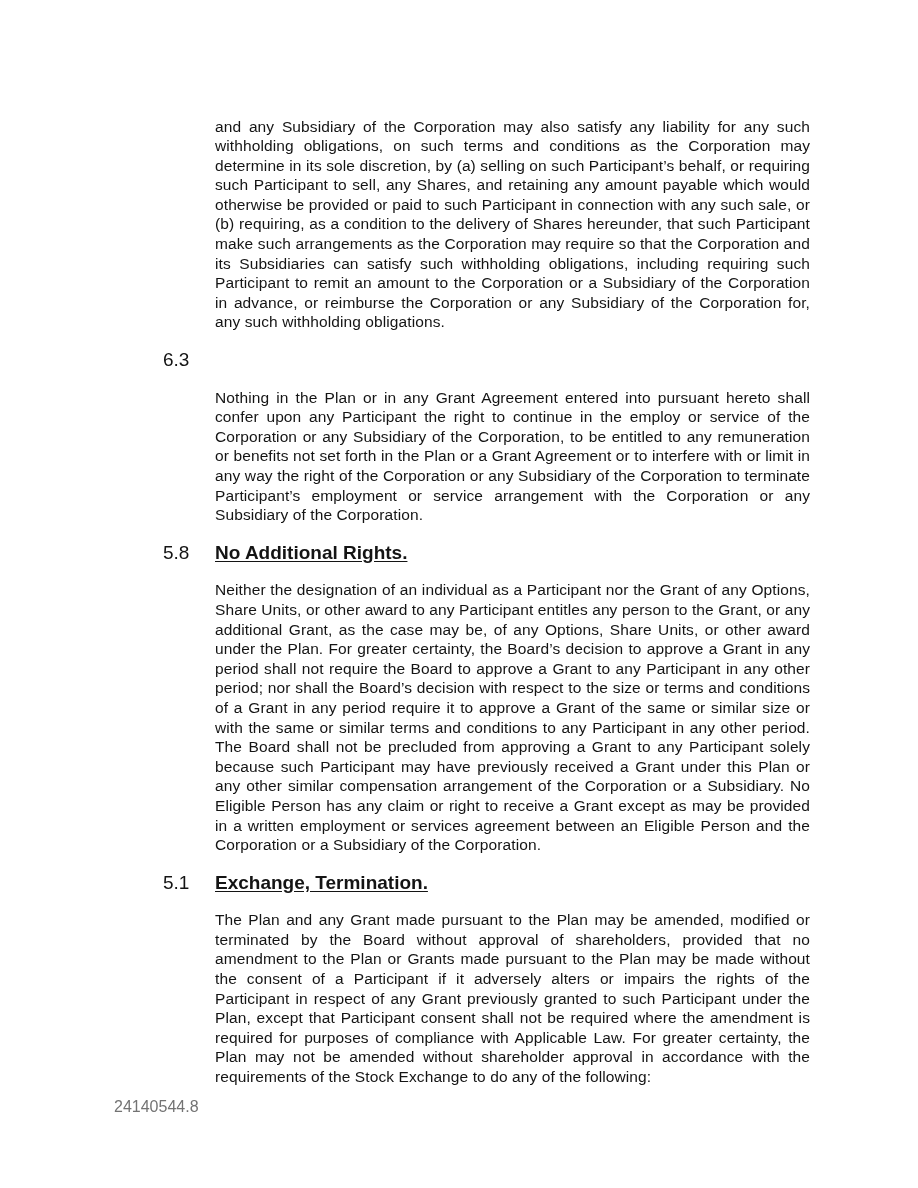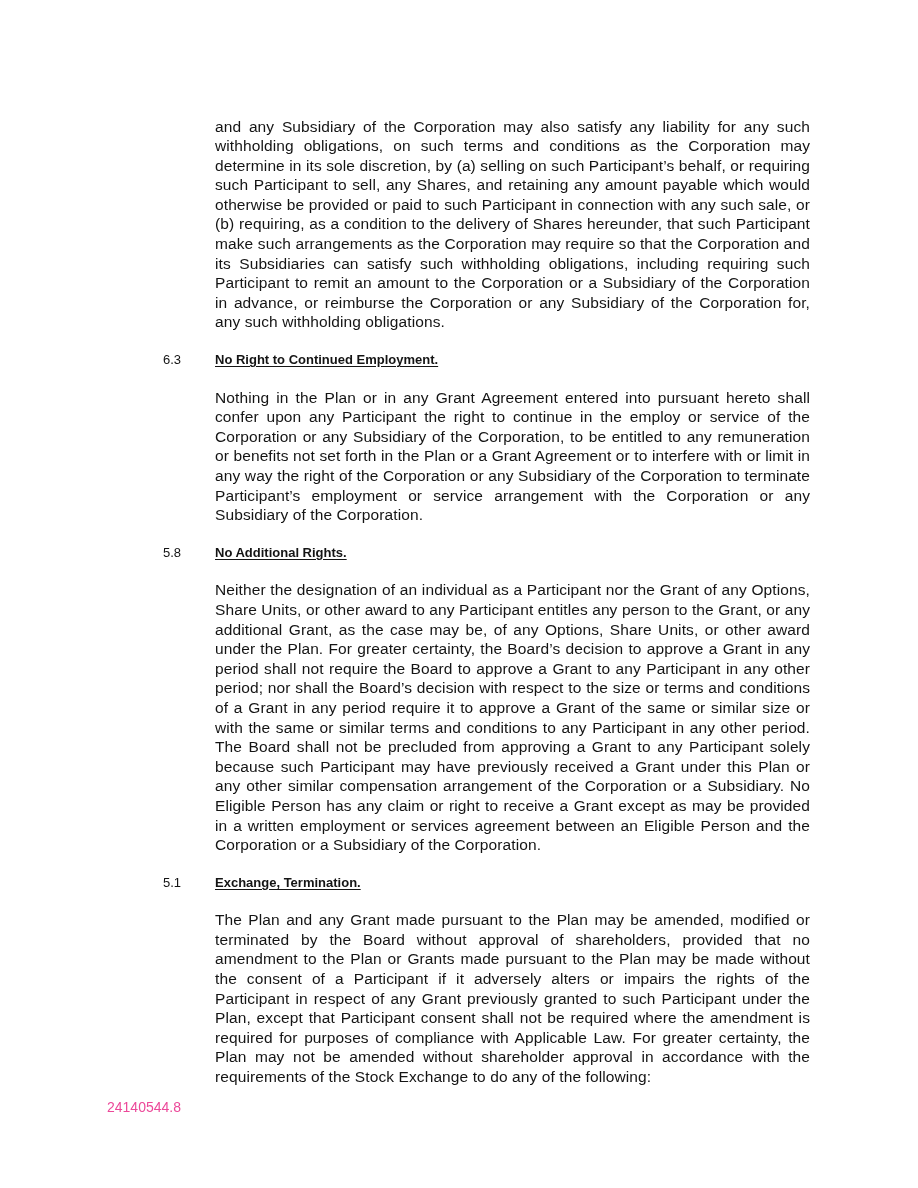--- a/index.html
+++ b/index.html
@@ -29,53 +29,52 @@
     margin-left: 52px;
     width: 595px;
     text-align: justify;
     font-size: 15.5px;
     line-height: 19.6px;
     letter-spacing: 0.1px;
   }
   .section-heading-row {
     display: flex;
     align-items: baseline;
-    font-size: 13px;
+    font-size: 19px;
     line-height: 19.6px;
   }
   .sec-num {
     flex: 0 0 52px;
     width: 52px;
   }
   .sec-title {
     font-weight: bold;
     text-decoration: underline;
     text-underline-offset: 2px;
   }
   .doc-footer {
     position: absolute;
-    left: 107px;
+    left: 114px;
     top: 1100px;
-    font-size: 14px;
+    font-size: 16px;
     line-height: 14px;
-    color: #ec4899;
+    color: #737373;
   }
 </style>
 </head>
 <body>
 
 <div class="page">
 
   <div class="content">
 
     <p class="blk body-para">and any Subsidiary of the Corporation may also satisfy any liability for any such withholding obligations, on such terms and conditions as the Corporation may determine in its sole discretion, by (a) selling on such Participant’s behalf, or requiring such Participant to sell, any Shares, and retaining any amount payable which would otherwise be provided or paid to such Participant in connection with any such sale, or (b) requiring, as a condition to the delivery of Shares hereunder, that such Participant make such arrangements as the Corporation may require so that the Corporation and its Subsidiaries can satisfy such withholding obligations, including requiring such Participant to remit an amount to the Corporation or a Subsidiary of the Corporation in advance, or reimburse the Corporation or any Subsidiary of the Corporation for, any such withholding obligations.</p>
 
     <div class="blk section-heading-row">
       <span class="sec-num">6.3</span>
-      <span class="sec-title">No Right to Continued Employment.</span>
     </div>
 
     <p class="blk body-para">Nothing in the Plan or in any Grant Agreement entered into pursuant hereto shall confer upon any Participant the right to continue in the employ or service of the Corporation or any Subsidiary of the Corporation, to be entitled to any remuneration or benefits not set forth in the Plan or a Grant Agreement or to interfere with or limit in any way the right of the Corporation or any Subsidiary of the Corporation to terminate Participant’s employment or service arrangement with the Corporation or any Subsidiary of the Corporation.</p>
 
     <div class="blk section-heading-row">
       <span class="sec-num">5.8</span>
       <span class="sec-title">No Additional Rights.</span>
     </div>
 
     <p class="blk body-para">Neither the designation of an individual as a Participant nor the Grant of any Options, Share Units, or other award to any Participant entitles any person to the Grant, or any additional Grant, as the case may be, of any Options, Share Units, or other award under the Plan. For greater certainty, the Board’s decision to approve a Grant in any period shall not require the Board to approve a Grant to any Participant in any other period; nor shall the Board’s decision with respect to the size or terms and conditions of a Grant in any period require it to approve a Grant of the same or similar size or with the same or similar terms and conditions to any Participant in any other period.  The Board shall not be precluded from approving a Grant to any Participant solely because such Participant may have previously received a Grant under this Plan or any other similar compensation arrangement of the Corporation or a Subsidiary.  No Eligible Person has any claim or right to receive a Grant except as may be provided in a written employment or services agreement between an Eligible Person and the Corporation or a Subsidiary of the Corporation.</p>

